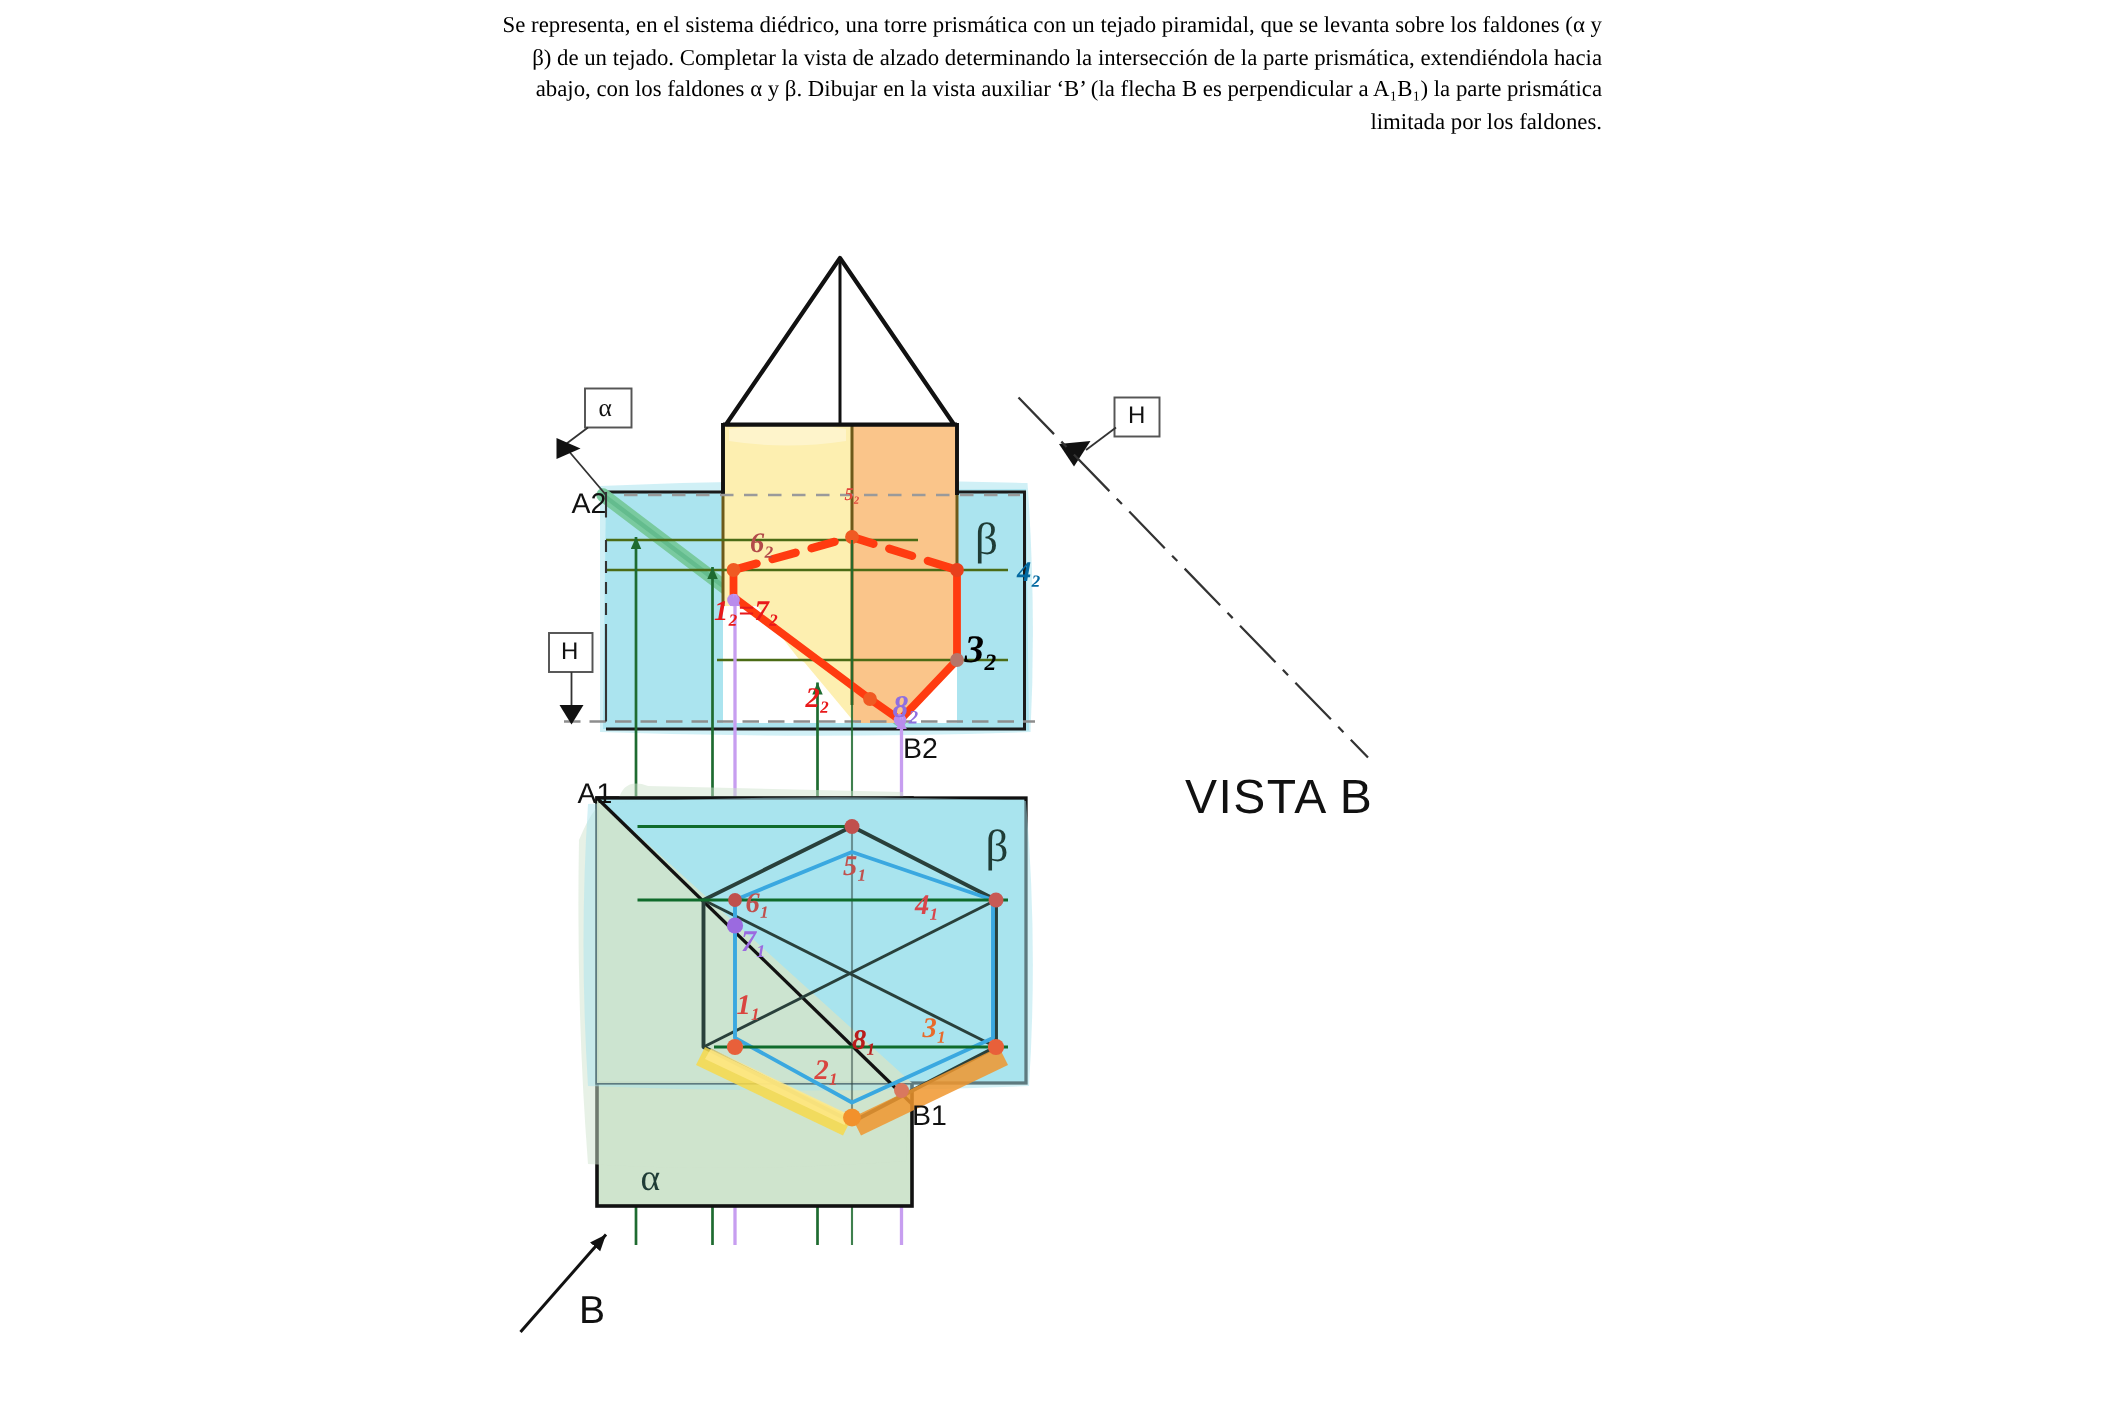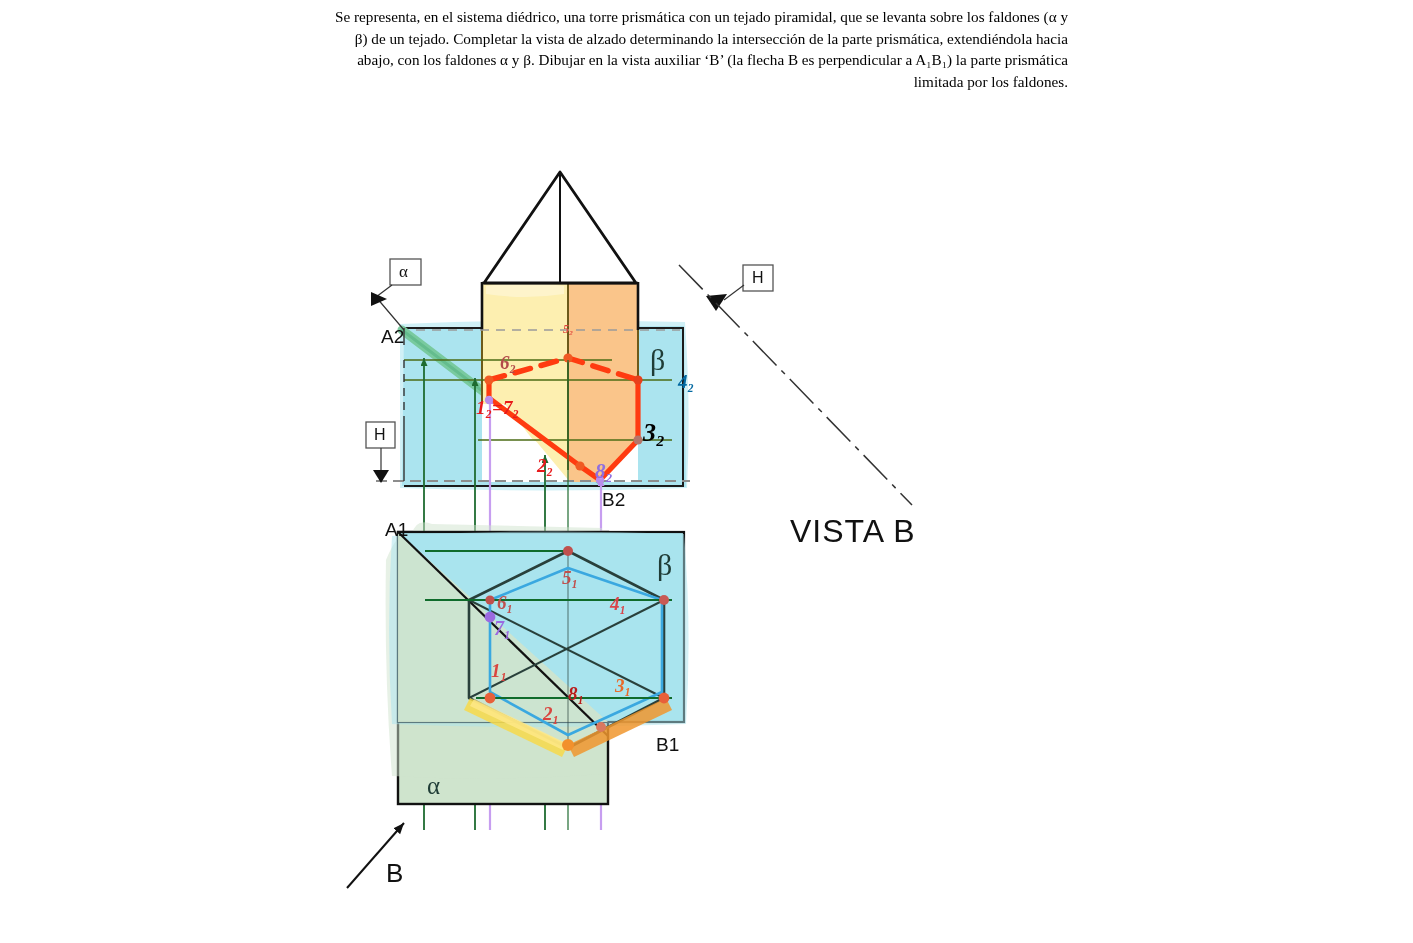--- a/index.html
+++ b/index.html
@@ -166,21 +166,21 @@
 <div class="lbl" style="left:374px;top:426px;font-family:'Liberation Sans',sans-serif;font-size:16px;color:#111;">H</div>
 
 <div class="lbl" style="left:752px;top:269px;font-family:'Liberation Sans',sans-serif;font-size:16px;color:#111;">H</div>
 
 <div class="lbl" style="left:381px;top:326px;font-family:'Liberation Sans',sans-serif;font-size:19px;color:#111;">A2</div>
 
 <div class="lbl" style="left:602px;top:489px;font-family:'Liberation Sans',sans-serif;font-size:19px;color:#111;">B2</div>
 
 <div class="lbl" style="left:385px;top:519px;font-family:'Liberation Sans',sans-serif;font-size:19px;color:#111;">A1</div>
 
-<div class="lbl" style="left:608px;top:734px;font-family:'Liberation Sans',sans-serif;font-size:19px;color:#111;padding-left:48px;">B1</div>
+<div class="lbl" style="left:608px;top:734px;font-family:'Liberation Sans',sans-serif;font-size:19px;color:#111;">B1</div>
 
 <div class="lbl" style="left:650px;top:343px;font-family:'Liberation Serif',serif;font-size:30px;color:#1f3c36;">β</div>
 
 <div class="lbl" style="left:657px;top:548px;font-family:'Liberation Serif',serif;font-size:30px;color:#1f3c36;">β</div>
 
 <div class="lbl" style="left:427px;top:772px;font-family:'Liberation Serif',serif;font-size:25px;color:#1f3c36;">α</div>
 
 <div class="lbl" style="left:790px;top:513px;font-family:'Liberation Sans',sans-serif;font-size:32px;letter-spacing:1px;color:#111;">VISTA B</div>
 
 <div class="lbl" style="left:386px;top:858px;font-family:'Liberation Sans',sans-serif;font-size:26px;color:#111;">B</div>

